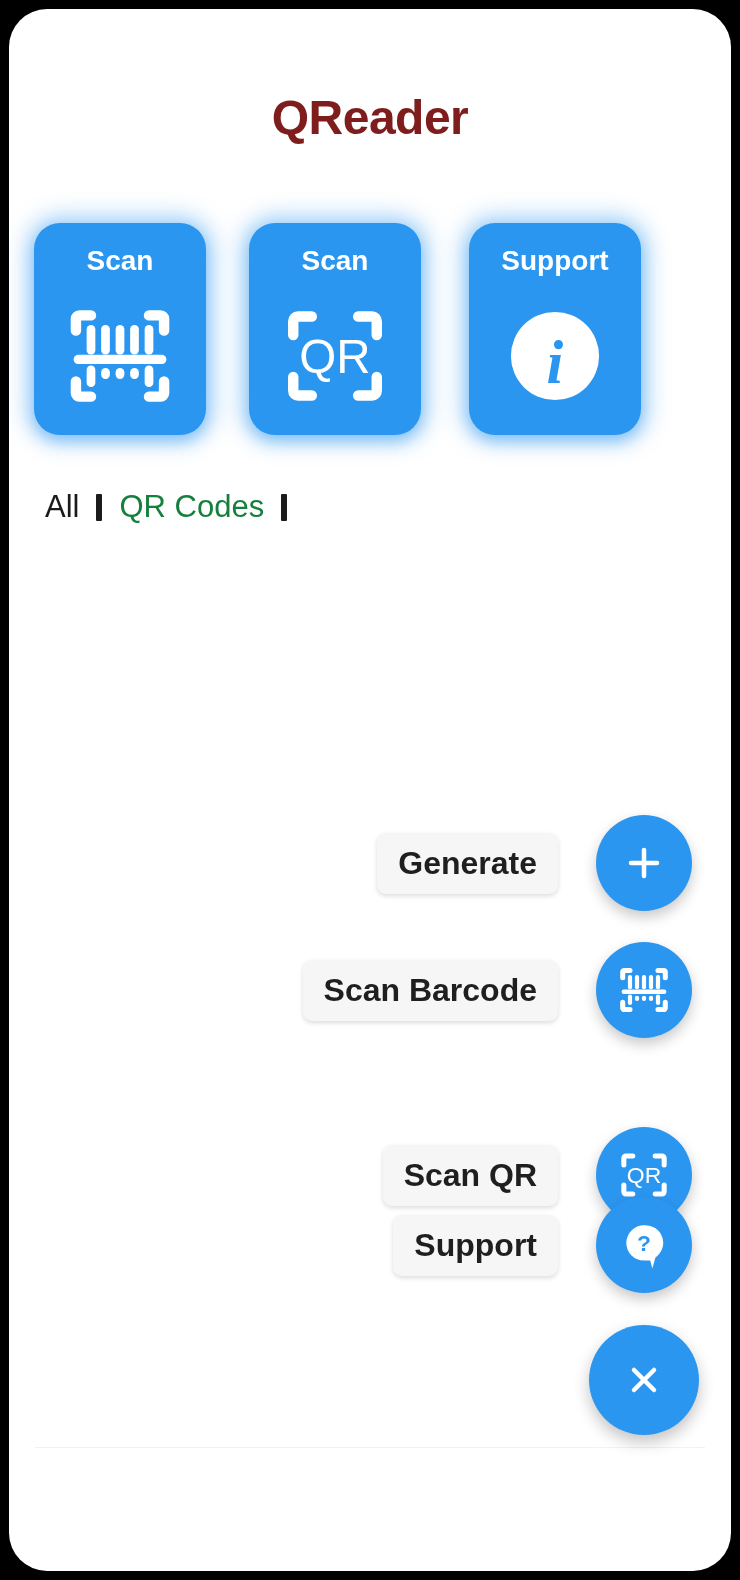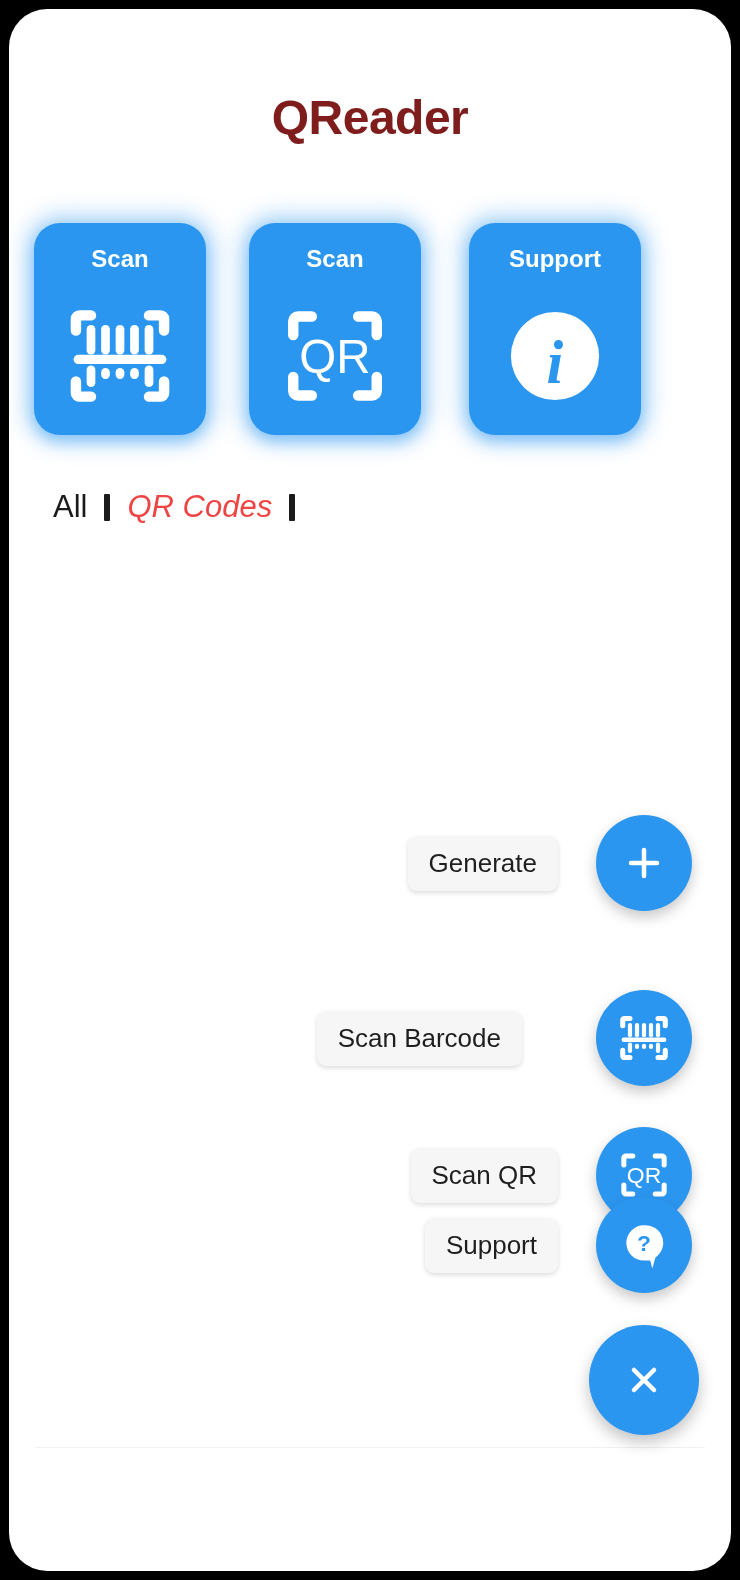--- a/index.html
+++ b/index.html
@@ -71,21 +71,21 @@
   #tile-scan-barcode { left: 9px; }
   #tile-scan-qr      { left: 224px; }
   #tile-support      { left: 444px; }
 
   .tile-label {
     position: absolute;
     left: 0;
     top: 22px;
     width: 172px;
     text-align: center;
-    font-size: 24px;
+    font-size: 28px;
     font-weight: bold;
     color: #ffffff;
   }
   .tile-icon {
     position: absolute;
     left: 50%;
     transform: translateX(-50%);
     top: 75px;
     width: 116px;
     height: 116px;
@@ -99,22 +99,22 @@
     top: 472px;
     height: 52px;
     display: flex;
     align-items: center;
   }
   .filter-tab {
     font-size: 31px;
     cursor: pointer;
     white-space: nowrap;
   }
-  .filter-tab.active { color: #1a1a1a; margin-left: 8px; }
-  .filter-tab.inactive { color: #ef4444; font-style: italic; }
+  .filter-tab.active { color: #1a1a1a; }
+  .filter-tab.inactive { color: #15803d; }
   .tab-sep {
     width: 6px;
     height: 27px;
     background: #1b1b1b;
     margin: 0 17px;
     border-radius: 1px;
   }
 
   
   #list-area {
@@ -147,34 +147,35 @@
   .dial-row {
     position: absolute;
     right: 39px;
     height: 96px;
     display: flex;
     align-items: center;
     justify-content: flex-end;
     pointer-events: auto;
   }
   #dial-row-generate { top: 806px; }
-  #dial-row-barcode  { top: 981px; gap: 36px; }
+  #dial-row-barcode  { top: 933px; }
   #dial-row-qr       { top: 1118px; }
   #dial-row-support  { top: 1188px; }
 
   .dial-label {
     background: #f6f6f6;
     color: #1f1f1f;
-    font-size: 26px;
+    font-size: 32px;
     padding: 12px 21px;
     border-radius: 9px;
     margin-right: 38px;
     box-shadow: 0 2px 5px rgba(0,0,0,0.14);
     white-space: nowrap;
     cursor: pointer;
+    font-weight: bold;
   }
   .dial-fab {
     width: 96px;
     height: 96px;
     border-radius: 50%;
     background: #2b96f0;
     box-shadow: 0 6px 14px rgba(0,0,0,0.22);
     display: flex;
     align-items: center;
     justify-content: center;

